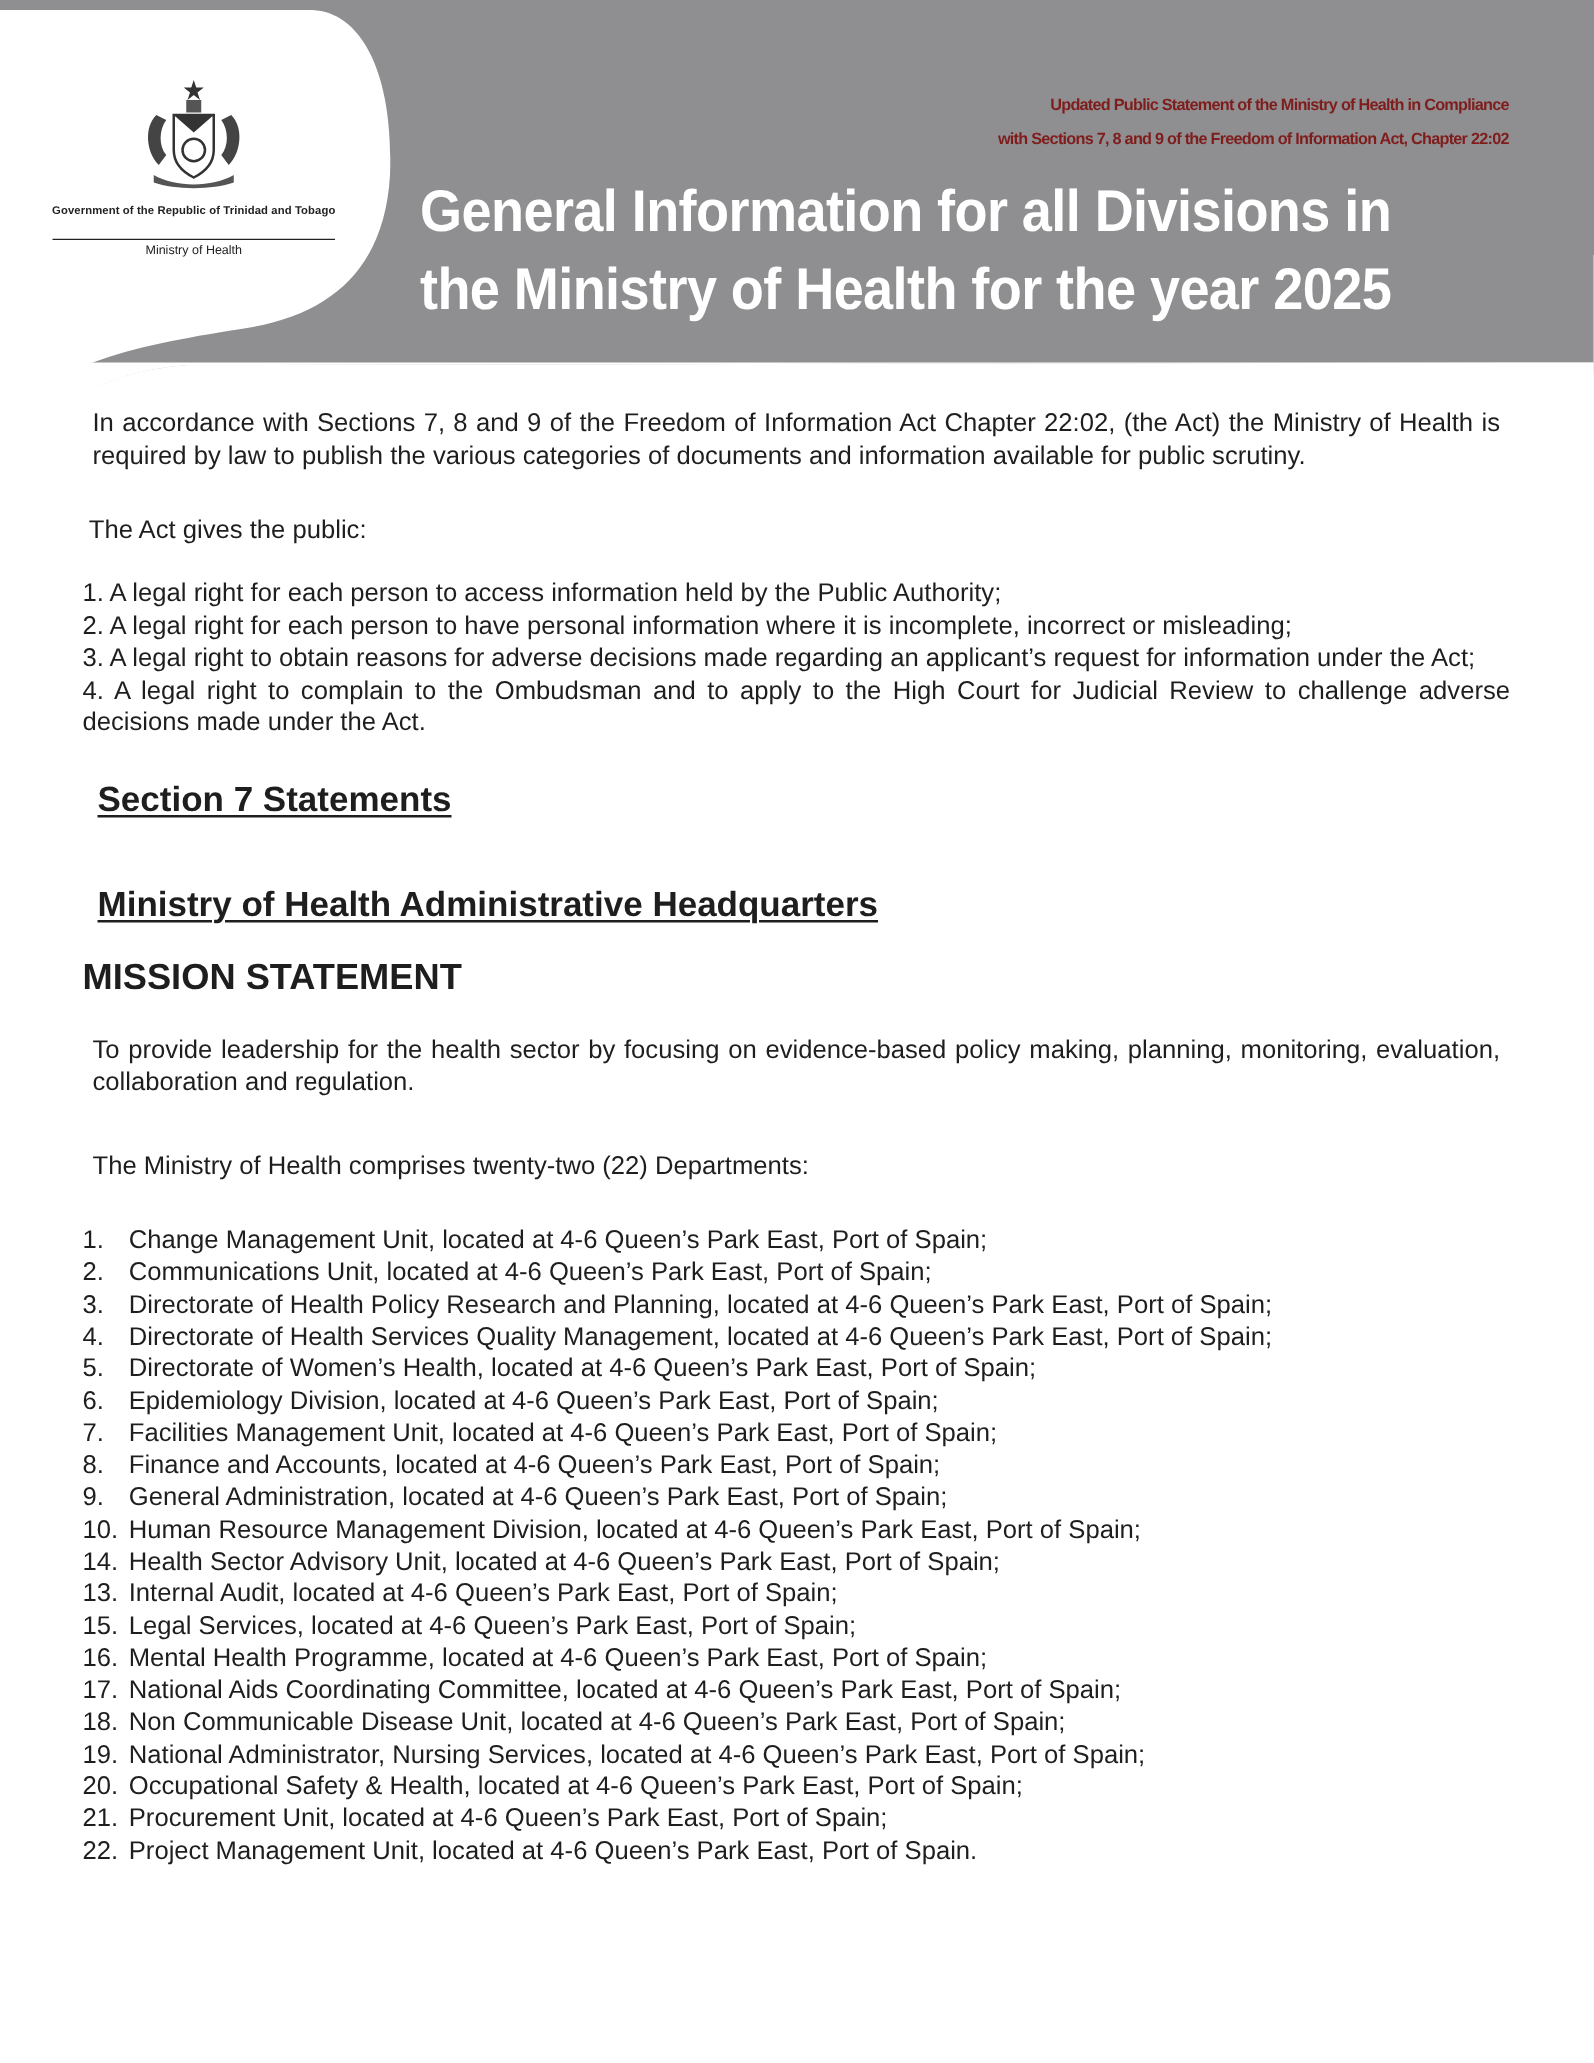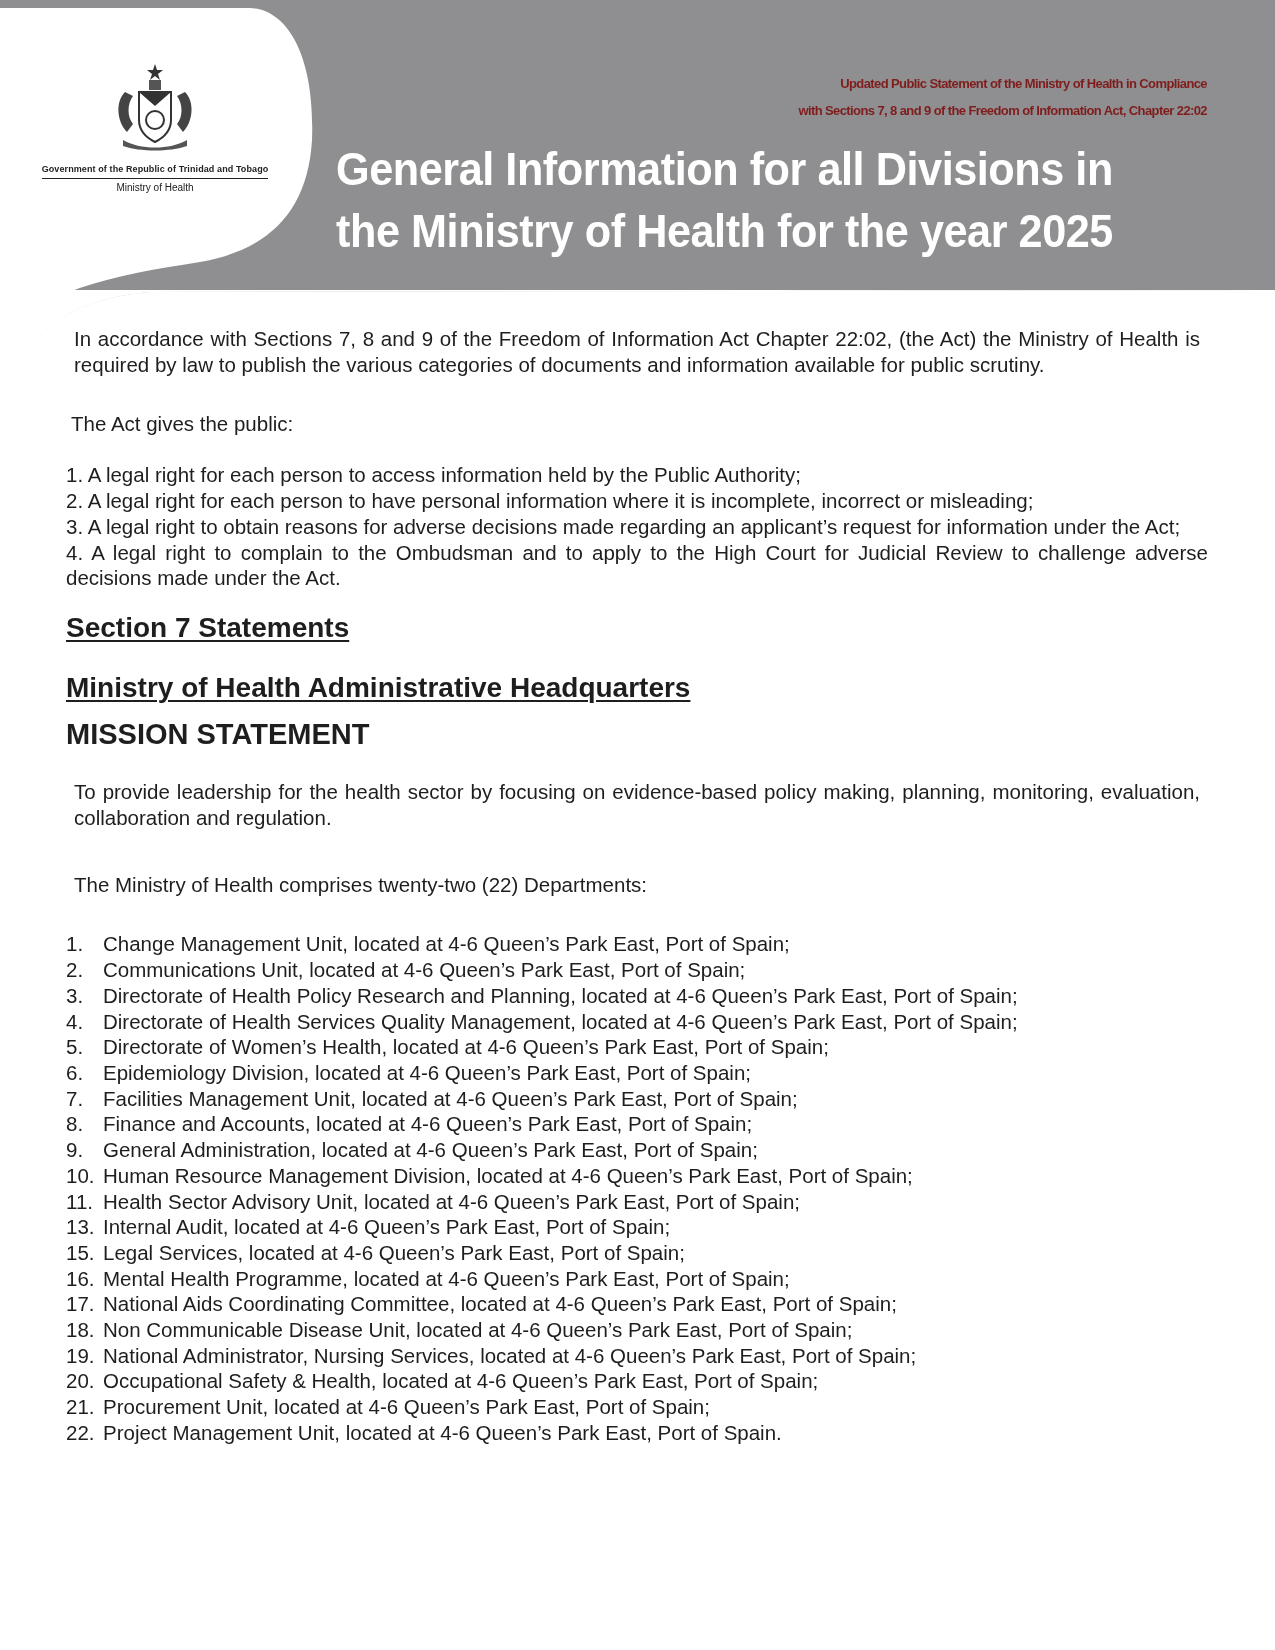--- a/index.html
+++ b/index.html
@@ -14,21 +14,21 @@
   }
   .header-wave {
     position: absolute; left: 0; top: 0; width: 1275px; height: 440px;
   }
   .logo {
     position: absolute; left: 30px; top: 62px; width: 250px; text-align: center;
   }
   .logo-crest { width: 100px; height: 90px; margin: 0 auto 6px; display: block; }
   .logo-gov {
     font-size: 9px; font-weight: bold; color: #222; letter-spacing: 0.1px;
-    border-bottom: 1.5px solid #222; padding-bottom: 4px; display: inline-block;
+    border-bottom: 1.5px solid #222; padding-bottom: 18px; display: inline-block;
   }
   .logo-min { font-size: 10px; color: #222; margin-top: 3px; }
   .header-sub {
     position: absolute; right: 68px; top: 70px; text-align: right;
     font-size: 13px; font-weight: bold; color: #7f1d1d; line-height: 27px;
     letter-spacing: -0.6px;
   }
   .header-title {
     position: absolute; left: 336px; top: 138px; width: 880px;
     font-size: 47px; font-weight: bold; color: #ffffff; line-height: 62px;
@@ -36,21 +36,21 @@
   }
   .content {
     position: absolute; left: 66px; top: 318px; width: 1142px;
     font-size: 20.5px; line-height: 25.7px; color: #1e1e1e;
   }
   .para { text-align: justify; margin: 8px; }
   .gap { height: 25.7px; }
   .lead { margin: 0; padding-left: 5px; }
   .rights-item { margin: 0; text-align: justify; }
   .h-sec {
-    font-size: 28px; font-weight: bold; line-height: 34px; margin: 0;
+    font-size: 28px; font-weight: bold; line-height: 34px; margin: 12px;
     color: #1e1e1e;
   }
   .u { text-decoration: underline; text-decoration-thickness: 2px; text-underline-offset: 3px; }
   .h-mission { font-size: 29px; font-weight: bold; margin: 0; line-height: 30px; }
   .dept-list { list-style: none; margin: 0; padding: 0; }
   .dept-list li { display: flex; margin: 0; line-height: 25.7px; }
   .dept-num { width: 37px; flex: none; }
 </style>
 </head>
 <body>
@@ -157,21 +157,21 @@
       </li>
     <li>
         <span class="dept-num">9.</span>
         <span>General Administration, located at 4-6 Queen’s Park East, Port of Spain;</span>
       </li>
     <li>
         <span class="dept-num">10.</span>
         <span>Human Resource Management Division, located at 4-6 Queen’s Park East, Port of Spain;</span>
       </li>
     <li>
-        <span class="dept-num">11.</span>
+        <span class="dept-num">14.</span>
         <span>Health Sector Advisory Unit, located at 4-6 Queen’s Park East, Port of Spain;</span>
       </li>
     <li>
         <span class="dept-num">13.</span>
         <span>Internal Audit, located at 4-6 Queen’s Park East, Port of Spain;</span>
       </li>
     <li>
         <span class="dept-num">15.</span>
         <span>Legal Services, located at 4-6 Queen’s Park East, Port of Spain;</span>
       </li>

